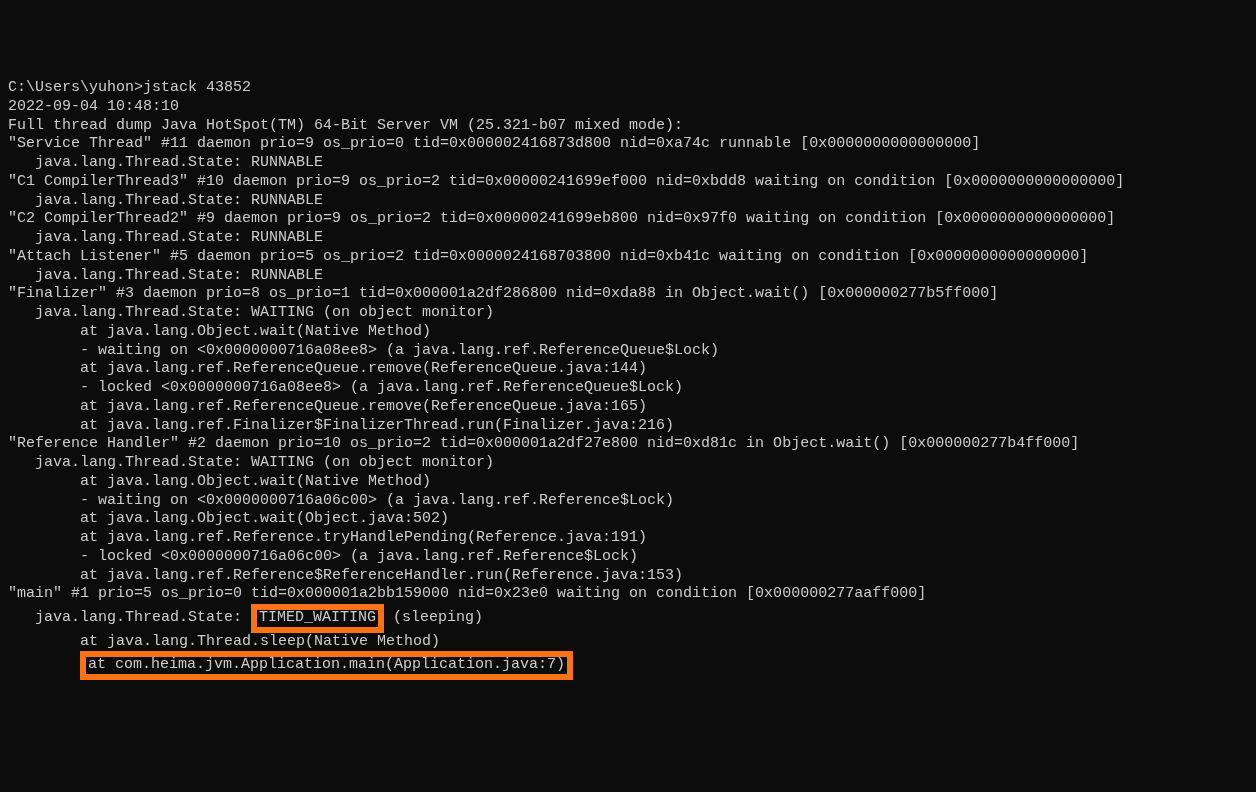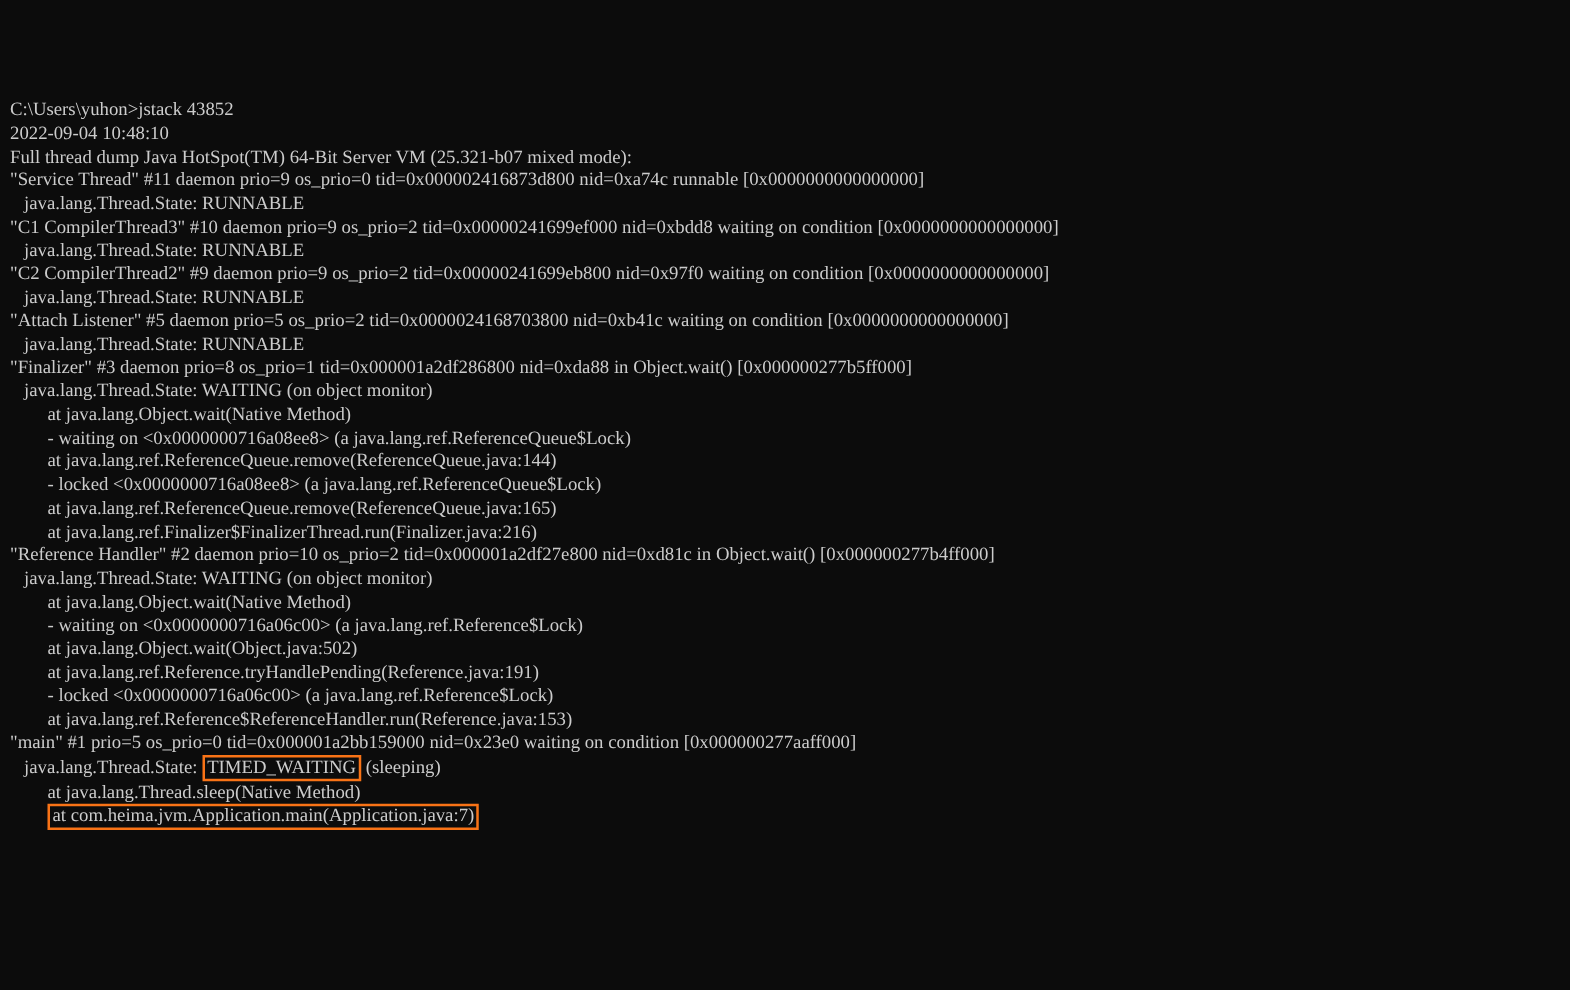--- a/index.html
+++ b/index.html
@@ -1,30 +1,30 @@
 <!DOCTYPE html>
 <html><head>
   <meta charset="utf-8">
   <style>
-    * { margin: 0; padding: 0; box-sizing: border-box; font-family: Liberation Serif, serif; }
+    * { margin: 0; padding: 0; box-sizing: border-box; }
     body {
       background: #0c0c0c;
       color: #cccccc;
       font-family: "NSimSun", "SimSun", Consolas, "Courier New", monospace;
       font-size: 15px;
       line-height: 1.25;
       padding: 4px 8px;
       white-space: pre;
       overflow: hidden;
       width: 1256px;
       height: 792px;
     }
     .line { white-space: pre; }
     .highlight-box {
-      border: 2px solid #f97316;
+      border: 6px solid #f97316;
       display: inline-block;
       padding: 0 2px;
       line-height: 1.1;
     }
   </style>
 </head>
 <body>
 
 
 

